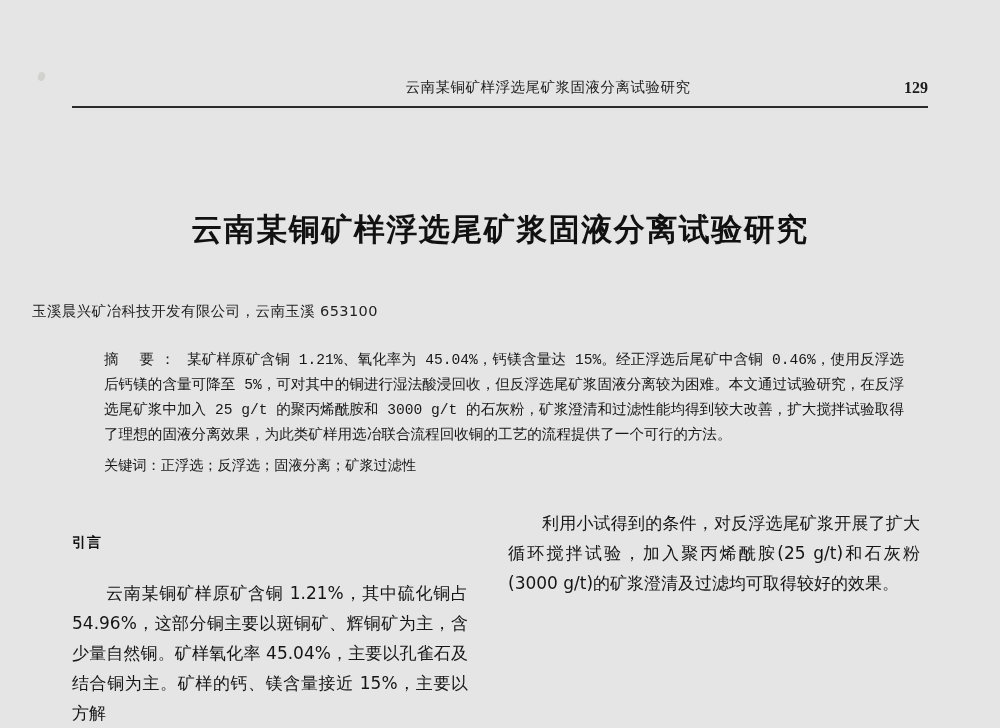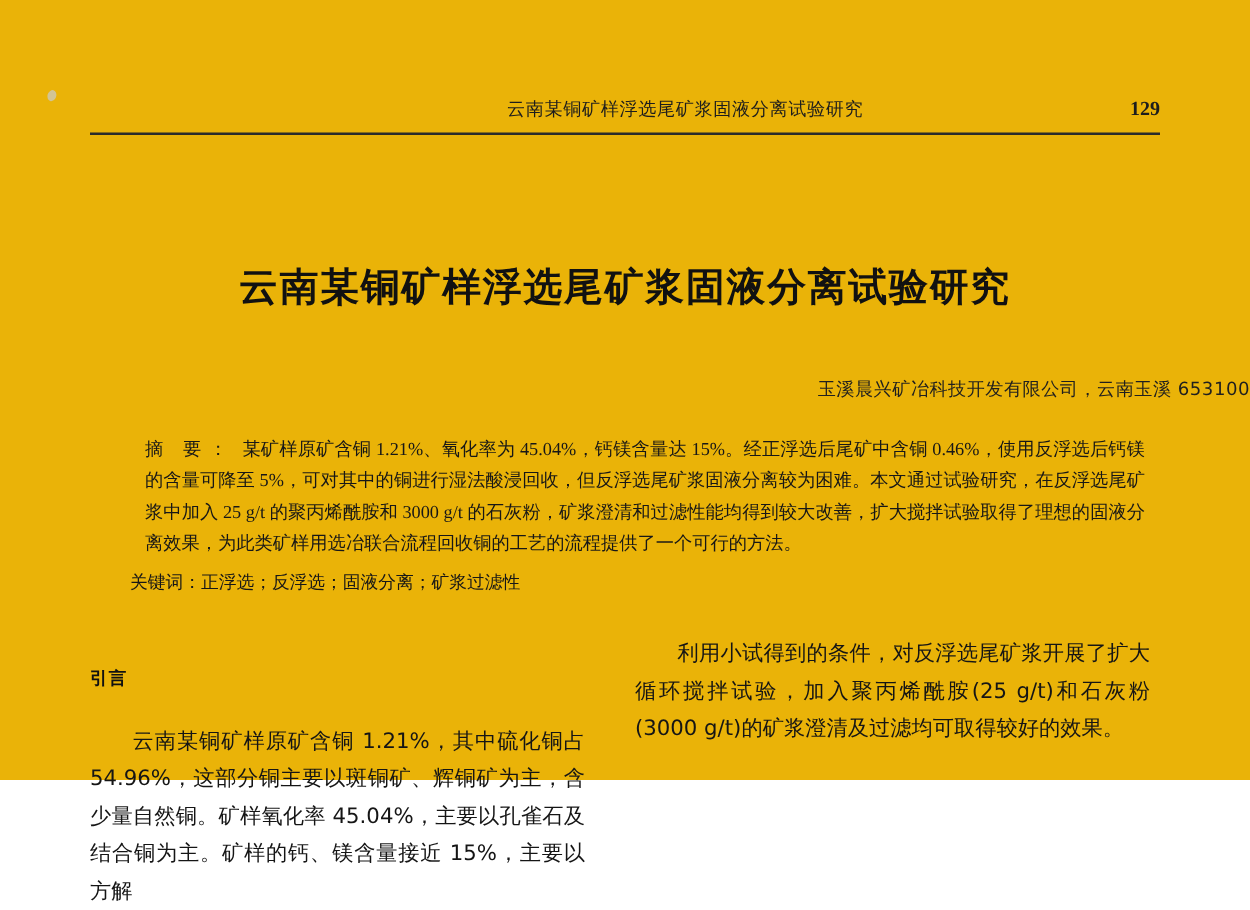--- a/index.html
+++ b/index.html
@@ -10,22 +10,22 @@
     width: 1000px;
     height: 728px;
     background: #ffffff;
     font-family: "Liberation Serif", serif;
     color: #181818;
     overflow: hidden;
   }
   .page {
     position: relative;
     width: 1000px;
-    height: 624px;
-    background: #eab308;
+    height: 728px;
+    background: #e5e5e5;
   }
   
   .speck {
     position: absolute;
     left: 38px;
     top: 72px;
     width: 7px;
     height: 9px;
     background: #c9c9c4;
     border-radius: 50%;
@@ -84,32 +84,33 @@
     font-family: "DejaVu Sans", sans-serif;
     font-size: 13.5px;
     color: #2a2a2a;
     letter-spacing: .6px;
   }
   .affiliation {
     position: absolute;
     left: 0;
     right: 0;
     top: 302px;
-    text-align: right;
+    text-align: left;
     font-family: "DejaVu Sans", sans-serif;
     font-size: 14.5px;
     color: #1f1f1f;
     letter-spacing: .4px;
+    padding-left: 32px;
   }
   .abstract {
     position: absolute;
-    left: 116px;
+    left: 104px;
     top: 348px;
     width: 800px;
-    font-family: Liberation Serif, serif;
+    font-family: Liberation Mono, monospace;
     font-size: 14.6px;
     line-height: 25px;
     color: #171717;
     text-align: justify;
   }
   .abstract .lbl {
     letter-spacing: 6px;
     padding-right: 6px;
   }
   .keywords {

